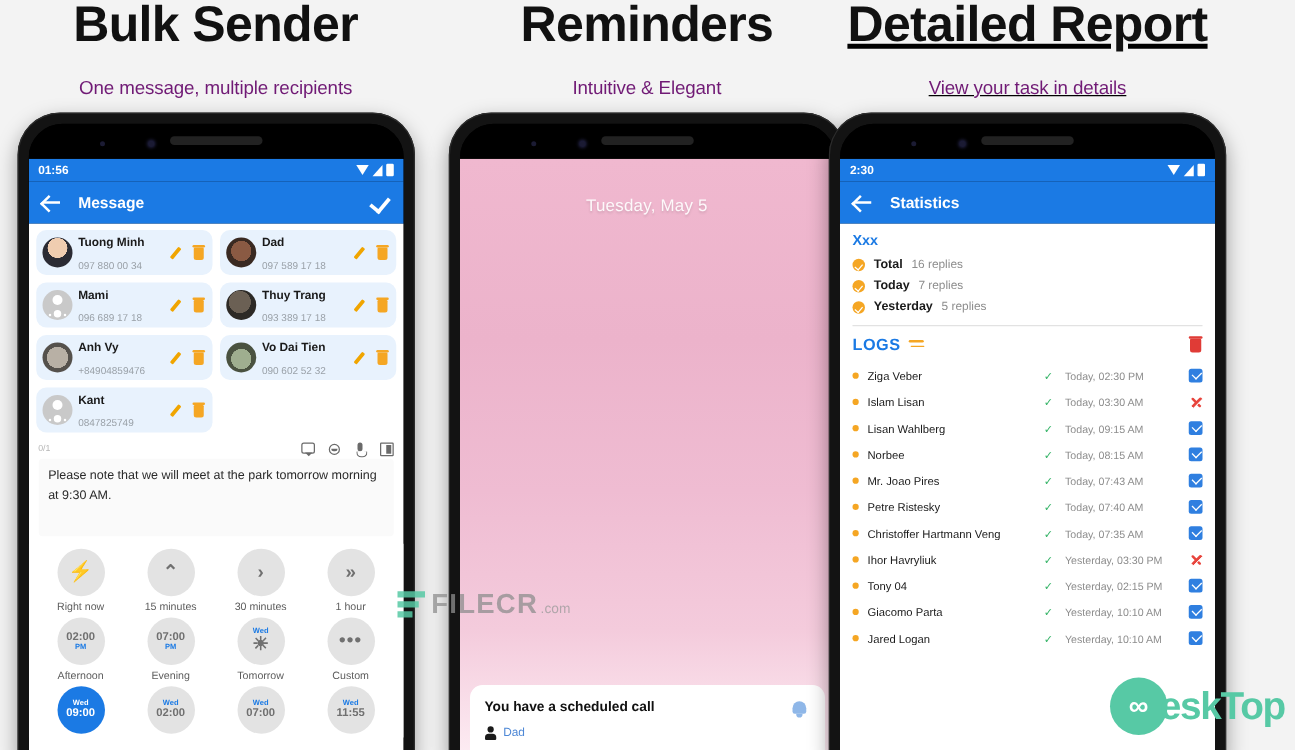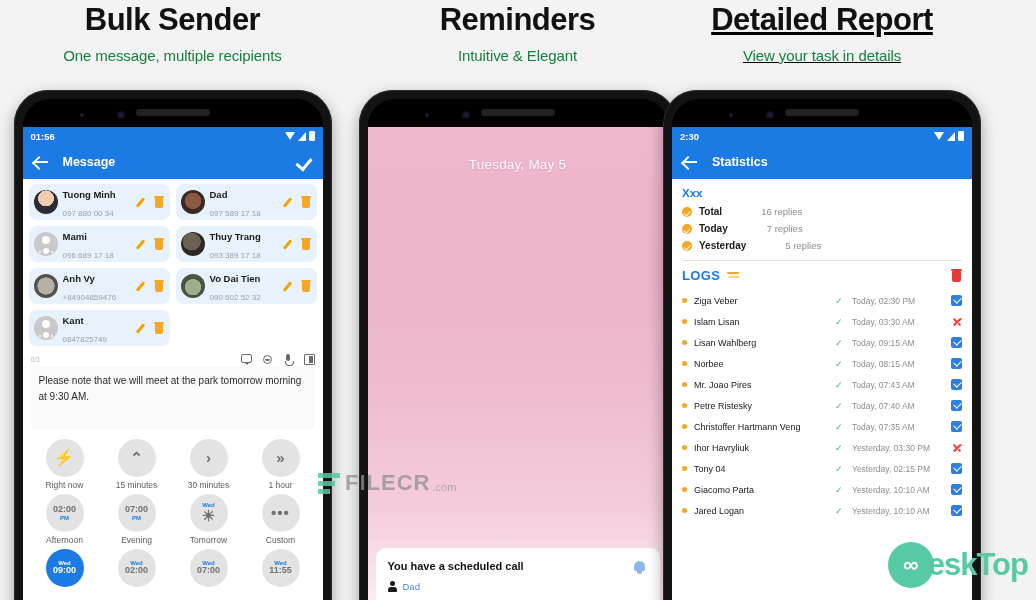--- a/index.html
+++ b/index.html
@@ -16,24 +16,24 @@
   .panel-1 { left: 0;   width: 345px; }
   .panel-2 { left: 345px; width: 345px; }
   .panel-3 { left: 649px; width: 346px; text-decoration: underline; }
 
   .headline {
     text-align: center;
     font-weight: bold;
     letter-spacing: -0.5px;
     color: #111;
   }
-  .headline.h-main { font-size: 31px; line-height: 36px; padding-top: 2px; }
+  .headline.h-main { font-size: 40px; line-height: 36px; padding-top: 2px; }
   .subline {
-    text-align: center; font-size: 15px; color: #15803d;
-    margin-top: 9px; letter-spacing: -0.1px;
+    text-align: center; font-size: 15px; color: #701a75;
+    margin-top: 24px; letter-spacing: -0.1px;
   }
 
   
   .phone {
     position: absolute; left: 50%; transform: translateX(-50%);
     top: 90px; width: 318px; height: 520px;
     background: #131313;
     border-radius: 34px 34px 10px 10px;
     box-shadow: 0 0 0 1px #2c2c2c inset, 0 6px 16px rgba(0,0,0,.35);
     padding: 9px 9px 0 9px;
@@ -218,21 +218,21 @@
   .stat-title { color:#1b7ae4; font-size: 11.5px; font-weight: bold; margin-bottom: 7px; }
   .stat-row { display:flex; align-items:center; gap:7px; margin-bottom: 6px; }
   .stat-dot {
     width: 10px; height: 10px; border-radius:50%; background:#f5a623; flex:none; position:relative;
   }
   .stat-dot::after {
     content:""; position:absolute; left:2.5px; top:3px; width:3px; height:5px;
     border-right:1.5px solid #fff; border-bottom:1.5px solid #fff; transform: rotate(40deg);
   }
   .stat-label { font-size: 10px; font-weight:bold; color:#1a1a1a; }
-  .stat-value { font-size: 9.5px; color:#8d8d8d;margin-left:32px; }
+  .stat-value { font-size: 9.5px; color:#8d8d8d; }
   .divider { height:1px; background:#e2e2e2; margin: 9px 0 7px 0; }
   .logs-head { display:flex; align-items:center; gap: 7px; }
   .logs-title { color:#1b7ae4; font-size: 13px; font-weight:bold; letter-spacing:.4px; }
   .filter-icon { width: 12px; height: 10px; position:relative; }
   .filter-icon::before {
     content:""; position:absolute; left:0; top:1px; width:12px; height:2px; background:#f5a623; border-radius:1px;
     box-shadow: 1px 4px 0 -0.5px #f5a623, 3px 8px 0 -2px #f5a623;
   }
   .trash-icon { margin-left:auto; width: 11px; height: 13px; position:relative; }
   .trash-icon::before {

